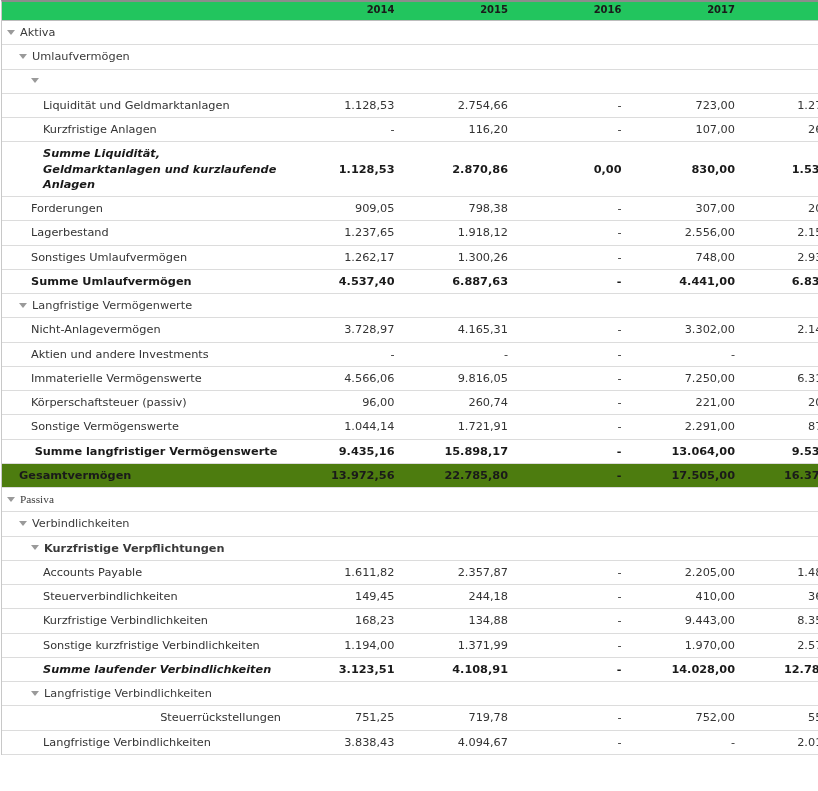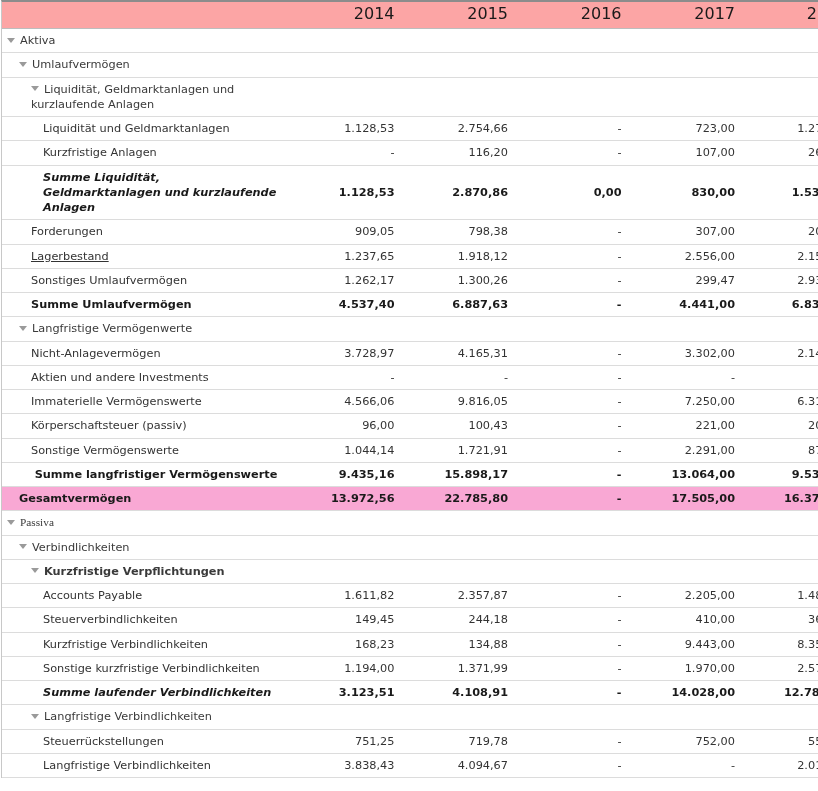--- a/index.html
+++ b/index.html
@@ -31,27 +31,27 @@
     width: 817px;
     border-collapse: collapse;
     table-layout: fixed;
     font-size: 11.3px;
   }
   table.bs col.c-label { width: 283px; }
   table.bs col.c-val   { width: 113.5px; }
   table.bs col.c-last  { width: 113.5px; }
 
   thead th {
-    font-size: 16px;
-    font-weight: normal;
+    font-size: 10px;
+    font-weight: bold;
     color: #1a1a1a;
     text-align: right;
     padding: 2px 4px 5px 4px;
     border-bottom: 1px solid #bdbdbd;
-    background: #fca5a5;
+    background: #22c55e;
   }
   thead th.lbl { text-align: left; }
   thead th.last { padding-right: 5px; }
 
   tbody tr { background: #fff; }
   tbody td {
     border-bottom: 1px solid #dcdcdc;
     padding: 4px 4px 4px 4px;
     text-align: right;
     vertical-align: middle;
@@ -85,21 +85,21 @@
     margin-right: 5px;
     position: relative;
     top: -1px;
   }
 
   tr.group td { color: #3a3a3a; }
   tr.sum td { font-weight: bold; color: #1a1a1a; }
   tr.total td {
     font-weight: bold;
     color: #1a1a1a;
-    background: #f9a8d4;
+    background: #4d7c0f;
   }
 </style>
 </head>
 <body>
 
 <div id="root">
 
 
   <div class="table-wrap">
     <table class="bs">
@@ -137,21 +137,21 @@
               <span class="lvl ind-1" style="padding-left: 17px;"><span class="tri"></span><span>Umlaufvermögen</span></span>
             </td>
             <td></td>
             <td></td>
             <td></td>
             <td></td>
             <td class="last"></td>
           </tr>
           <tr class="group">
             <td class="lbl">
-              <span class="lvl ind-2" style="padding-left: 29px;"><span class="tri"></span><span>Liquidität, Geldmarktanlagen und kurzlaufende Anlagen</span></span>
+              <span class="lvl ind-2" style="padding-left: 29px;"><span class="tri"></span></span>
             </td>
             <td></td>
             <td></td>
             <td></td>
             <td></td>
             <td class="last"></td>
           </tr>
           <tr class="item">
             <td class="lbl">
               <span class="lvl ind-3" style="padding-left: 41px;"><span>Liquidität und Geldmarktanlagen</span></span>
@@ -187,36 +187,36 @@
               <span class="lvl ind-2" style="padding-left: 29px;"><span>Forderungen</span></span>
             </td>
             <td>909,05</td>
             <td>798,38</td>
             <td>-</td>
             <td>307,00</td>
             <td class="last">208,00</td>
           </tr>
           <tr class="item">
             <td class="lbl">
-              <span class="lvl ind-2" style="padding-left: 29px; text-decoration: underline;"><span>Lagerbestand</span></span>
+              <span class="lvl ind-2" style="padding-left: 29px;"><span>Lagerbestand</span></span>
             </td>
             <td>1.237,65</td>
             <td>1.918,12</td>
             <td>-</td>
             <td>2.556,00</td>
             <td class="last">2.155,00</td>
           </tr>
           <tr class="item">
             <td class="lbl">
               <span class="lvl ind-2" style="padding-left: 29px;"><span>Sonstiges Umlaufvermögen</span></span>
             </td>
             <td>1.262,17</td>
             <td>1.300,26</td>
             <td>-</td>
-            <td>299,47</td>
+            <td>748,00</td>
             <td class="last">2.935,00</td>
           </tr>
           <tr class="sum">
             <td class="lbl">
               <span class="lvl ind-2" style="padding-left: 29px;"><span>Summe Umlaufvermögen</span></span>
             </td>
             <td>4.537,40</td>
             <td>6.887,63</td>
             <td>-</td>
             <td>4.441,00</td>
@@ -260,21 +260,21 @@
             <td>9.816,05</td>
             <td>-</td>
             <td>7.250,00</td>
             <td class="last">6.311,00</td>
           </tr>
           <tr class="item">
             <td class="lbl">
               <span class="lvl ind-2" style="padding-left: 29px;"><span>Körperschaftsteuer (passiv)</span></span>
             </td>
             <td>96,00</td>
-            <td>100,43</td>
+            <td>260,74</td>
             <td>-</td>
             <td>221,00</td>
             <td class="last">201,00</td>
           </tr>
           <tr class="item">
             <td class="lbl">
               <span class="lvl ind-2" style="padding-left: 29px;"><span>Sonstige Vermögenswerte</span></span>
             </td>
             <td>1.044,14</td>
             <td>1.721,91</td>
@@ -387,21 +387,21 @@
               <span class="lvl ind-2" style="padding-left: 29px;"><span class="tri"></span><span>Langfristige Verbindlichkeiten</span></span>
             </td>
             <td></td>
             <td></td>
             <td></td>
             <td></td>
             <td class="last"></td>
           </tr>
           <tr class="item">
             <td class="lbl">
-              <span class="lvl ind-3" style="padding-left: 41px;"><span>Steuerrückstellungen</span></span>
+              <span class="lvl ind-3" style="padding-left: 41px; text-align: right;"><span>Steuerrückstellungen</span></span>
             </td>
             <td>751,25</td>
             <td>719,78</td>
             <td>-</td>
             <td>752,00</td>
             <td class="last">556,00</td>
           </tr>
           <tr class="item">
             <td class="lbl">
               <span class="lvl ind-3" style="padding-left: 41px;"><span>Langfristige Verbindlichkeiten</span></span>

